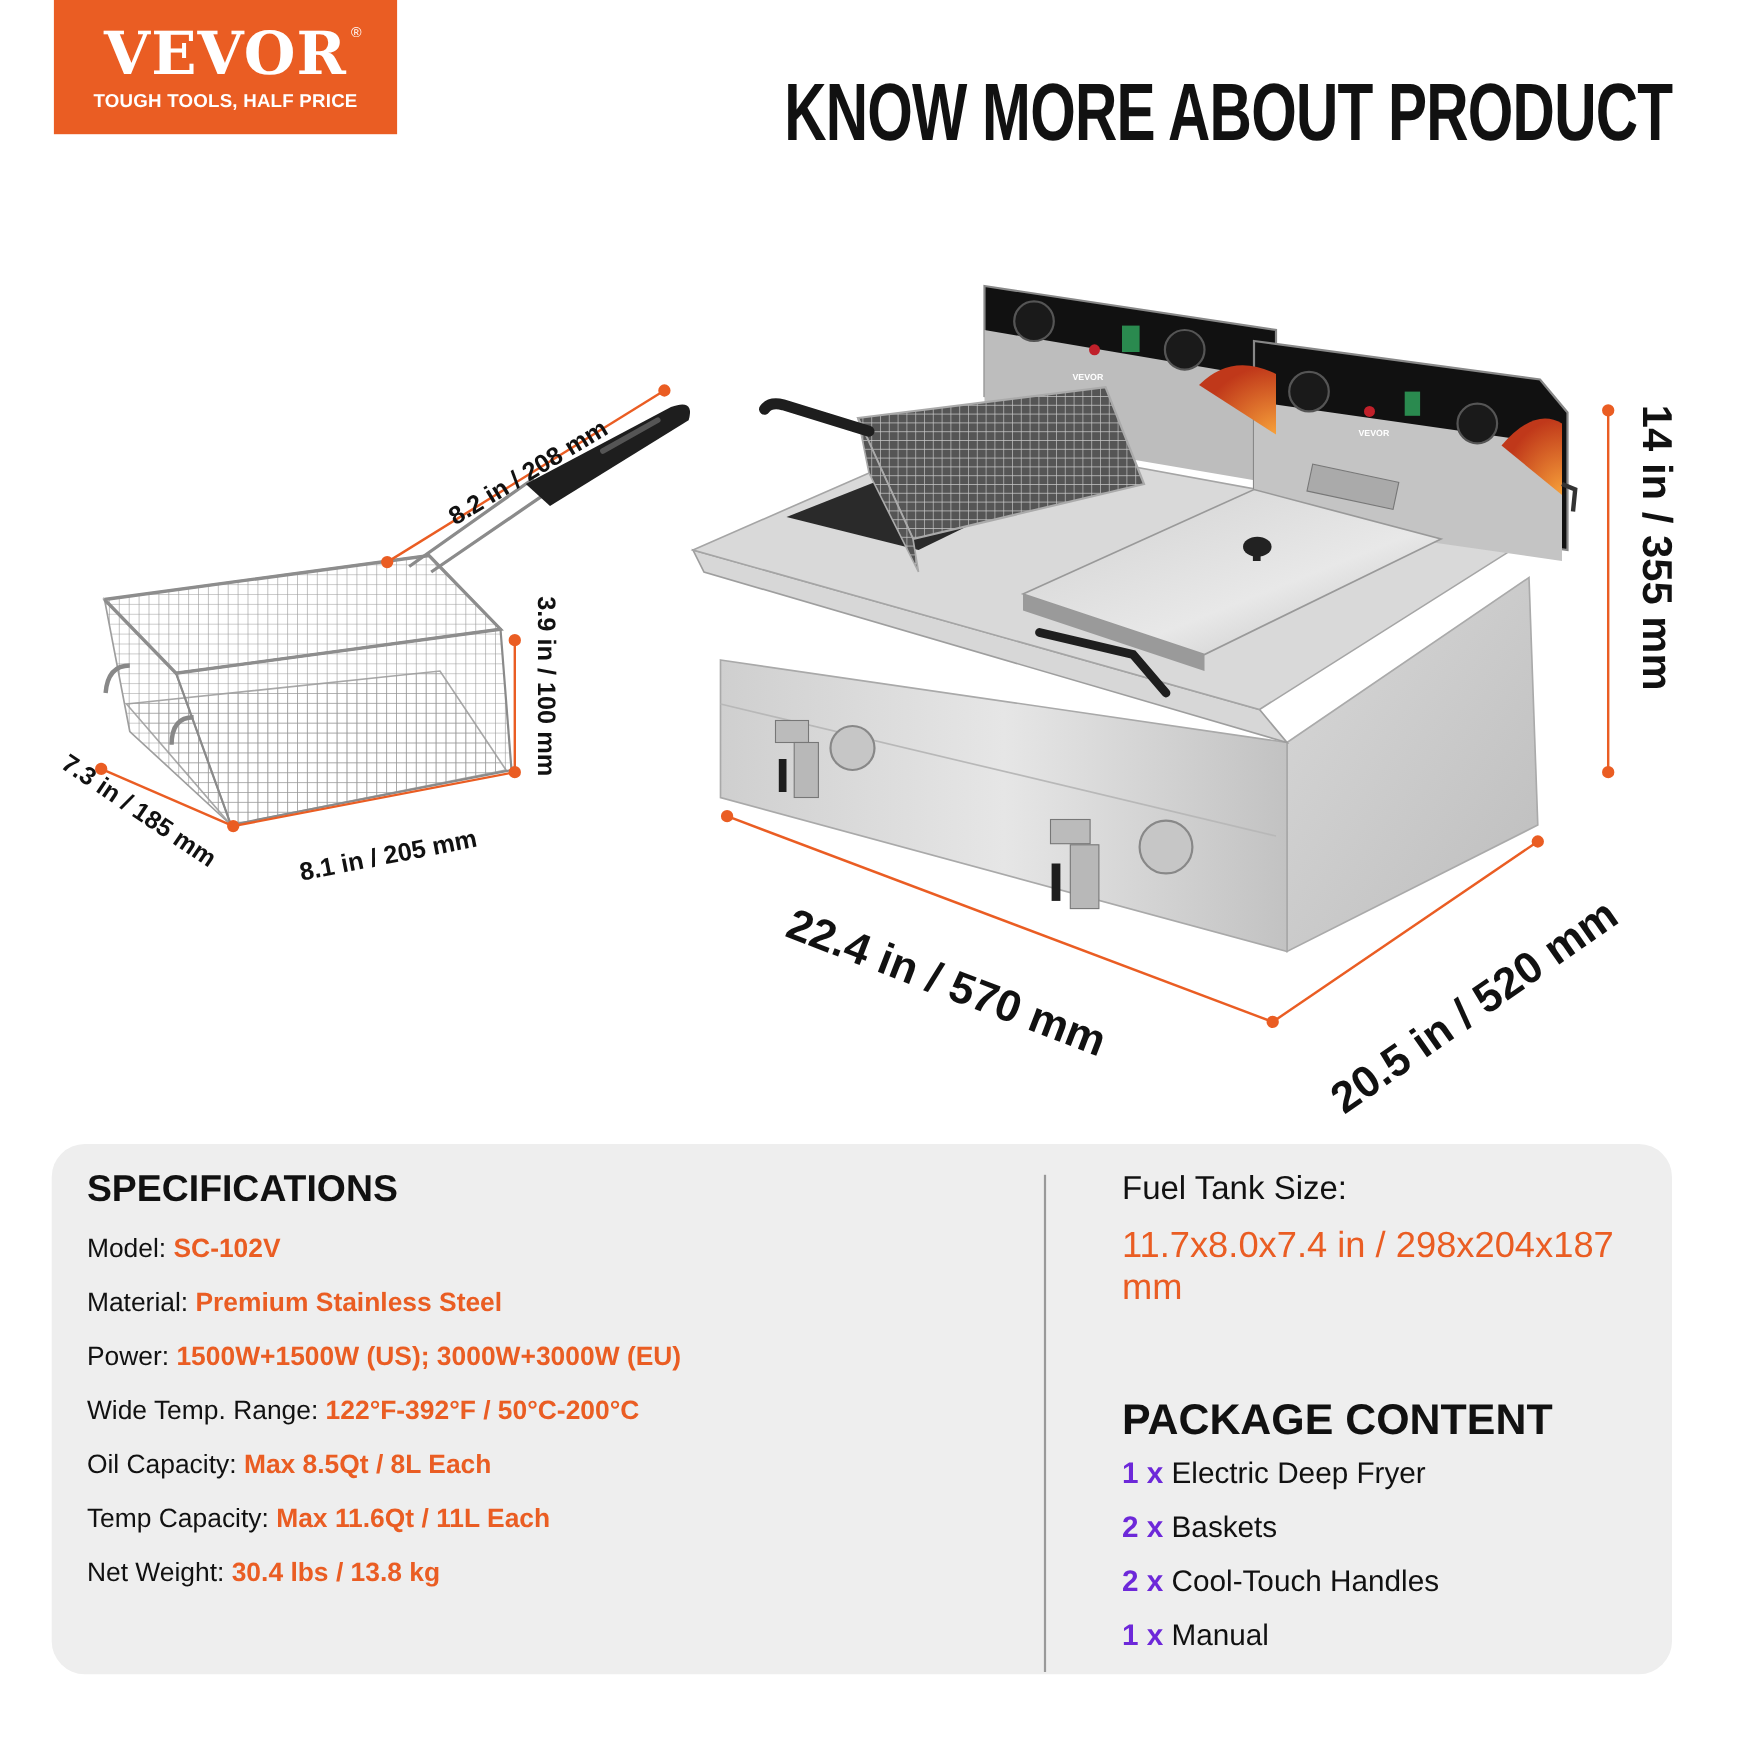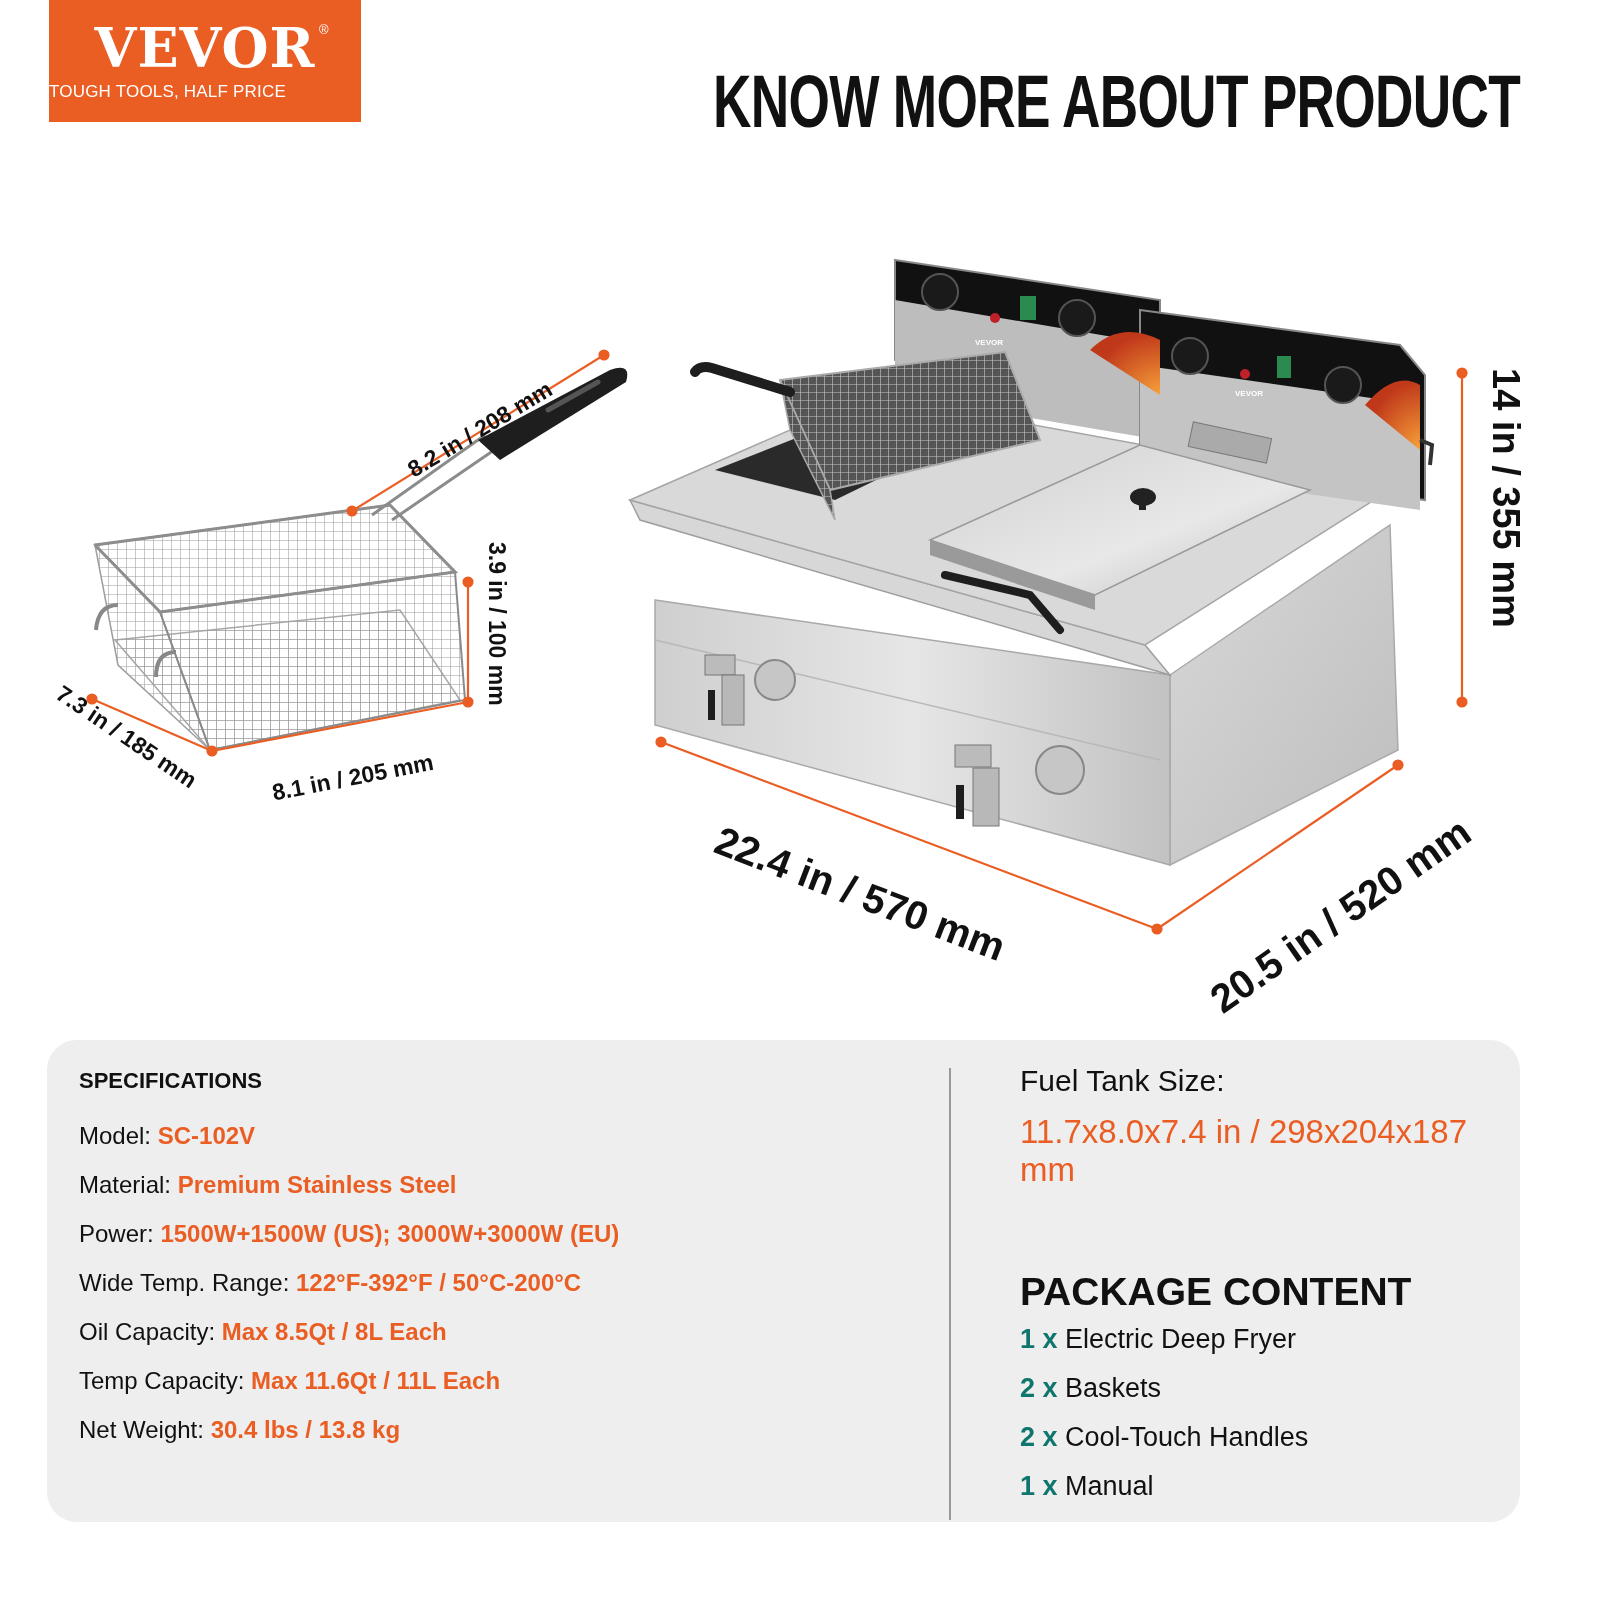--- a/index.html
+++ b/index.html
@@ -1,35 +1,35 @@
 <!DOCTYPE html>
 <html><head>
 <meta charset="utf-8">
 <style>
   html,body{margin:0;padding:0;background:#fff;}
   body{width:1600px;height:1600px;position:relative;overflow:hidden;font-family:"Liberation Sans",sans-serif;color:#111;}
   .logo{position:absolute;left:49px;top:0;width:312px;height:122px;background:#ea5d23;color:#fff;}
   .logo-word{position:absolute;left:0;right:0;top:18px;text-align:center;font-family:"DejaVu Serif",serif;font-weight:bold;font-size:54px;letter-spacing:1px;line-height:60px;}
   .logo-reg{position:absolute;left:270px;top:22px;font-size:13px;font-family:"Liberation Sans",sans-serif;}
-  .logo-tag{position:absolute;left:0;right:0;top:82px;text-align:left;font-weight:normal;font-size:17px;letter-spacing:0.2px;}
+  .logo-tag{position:absolute;left:0;right:0;top:82px;text-align:center;font-weight:bold;font-size:17px;letter-spacing:0.2px;}
   .title{position:absolute;right:80px;top:62px;font-family:"Liberation Sans",sans-serif;font-weight:bold;font-size:74px;letter-spacing:-1px;transform:scaleX(0.72);transform-origin:right top;white-space:nowrap;line-height:80px;}
   .illus{position:absolute;left:0;top:0;width:1600px;height:1040px;}
   .dim{position:absolute;font-weight:bold;color:#111;white-space:nowrap;transform-origin:left top;}
   .panel{position:absolute;left:47px;top:1040px;width:1473px;height:482px;background:#eeeeee;border-radius:30px;}
   .divider{position:absolute;left:902px;top:28px;width:2px;height:452px;background:#999;}
   .col-left{position:absolute;left:32px;top:22px;}
   .col-right{position:absolute;left:973px;top:22px;}
-  .h{font-weight:bold;font-size:22px;line-height:38px;margin:0 0 11px 0;}
+  .h{font-weight:bold;font-size:34px;line-height:38px;margin:0 0 11px 0;}
   .row{font-size:24px;line-height:49px;white-space:nowrap;}
   .row .v{color:#ea5d23;font-weight:bold;}
   .fuel-label{font-size:30px;line-height:38px;}
   .fuel-val{color:#ea5d23;font-weight:normal;font-size:33px;line-height:38px;margin-top:13px;}
   .pkg-h{font-weight:bold;font-size:39px;line-height:38px;margin-top:84px;margin-bottom:4px;}
   .pkg-row{font-size:27px;line-height:49px;white-space:nowrap;}
-  .pkg-row .q{color:#0f766e;font-weight:bold;}
+  .pkg-row .q{color:#6d28d9;font-weight:bold;}
 </style>
 </head>
 <body>
 
 <div class="logo">
   <div class="logo-word">VEVOR</div>
   <span class="logo-reg">®</span>
   <div class="logo-tag">TOUGH TOOLS, HALF PRICE</div>
 </div>
 

